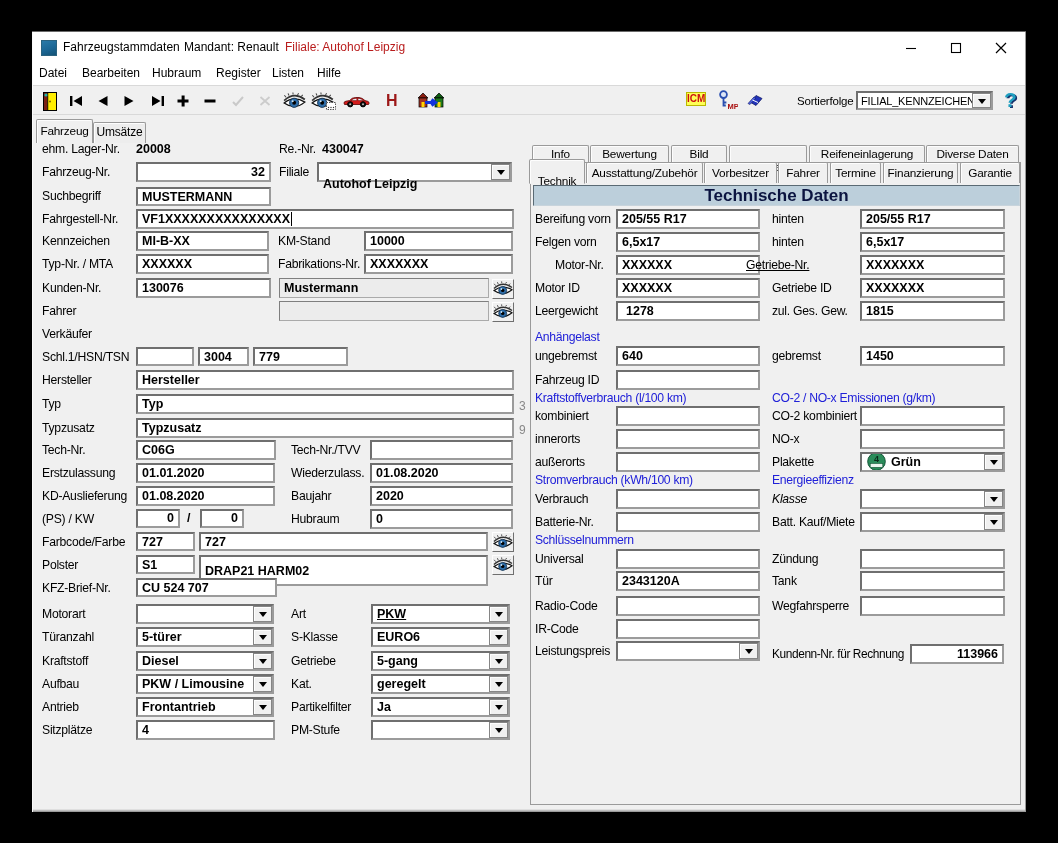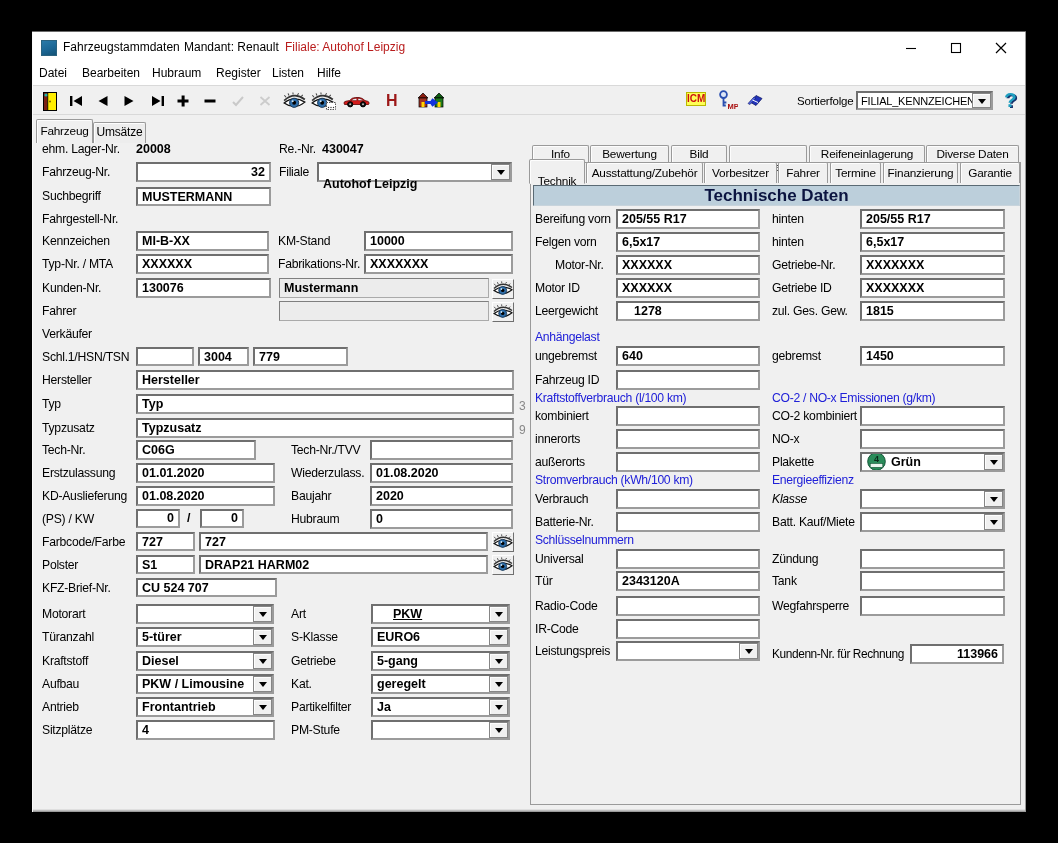--- a/index.html
+++ b/index.html
@@ -154,20 +154,23 @@
       <div class="bv" style="padding-left:4px;margin-top:12px;">Autohof Leipzig</div>
       <div class="cbtn">
         <div class="carr"></div>
       </div>
     </div>
 <div class="lbl" style="left:10px;top:156px;">Suchbegriff</div>
 <div class="box" style="left:104px;top:155px;width:135px;height:19px;">
       <div class="bv" style="padding-left:4px;">MUSTERMANN</div>
     </div>
 <div class="lbl" style="left:10px;top:178.6px;">Fahrgestell-Nr.</div>
+<div class="box" style="left:104px;top:176.6px;width:378px;height:20px;">
+      <div class="bv" style="padding-left:4px;">VF1XXXXXXXXXXXXXXX<span style="display:inline-block;width:1.5px;height:14px;background:#000;margin-left:0.5px;"></span></div>
+    </div>
 <div class="lbl" style="left:10px;top:201.4px;">Kennzeichen</div>
 <div class="box" style="left:104px;top:199.4px;width:133px;height:20px;">
       <div class="bv" style="padding-left:4px;">MI-B-XX</div>
     </div>
 <div class="lbl" style="left:246px;top:201.4px;">KM-Stand</div>
 <div class="box" style="left:332px;top:199.4px;width:149px;height:20px;">
       <div class="bv" style="padding-left:4px;">10000</div>
     </div>
 <div class="lbl" style="left:10px;top:224.2px;">Typ-Nr. / MTA</div>
 <div class="box" style="left:104px;top:222.2px;width:133px;height:20px;">
@@ -227,21 +230,21 @@
 <div class="box" style="left:104px;top:361.5px;width:378px;height:20px;">
       <div class="bv" style="padding-left:4px;">Typ</div>
     </div>
 <div style="position:absolute;left:487px;top:366.5px;font-size:12px;color:#888;">3</div>
 <div class="lbl" style="left:10px;top:388px;">Typzusatz</div>
 <div class="box" style="left:104px;top:386px;width:378px;height:20px;">
       <div class="bv" style="padding-left:4px;">Typzusatz</div>
     </div>
 <div style="position:absolute;left:487px;top:391px;font-size:12px;color:#888;">9</div>
 <div class="lbl" style="left:10px;top:410.4px;">Tech-Nr.</div>
-<div class="box" style="left:104px;top:408.4px;width:120px;height:20px;">
+<div class="box" style="left:104px;top:408.4px;width:140px;height:20px;">
       <div class="bv" style="padding-left:4px;">C06G</div>
     </div>
 <div class="lbl" style="left:259px;top:410.4px;">Tech-Nr./TVV</div>
 <div class="box" style="left:338px;top:408.4px;width:143px;height:20px;">
       <div class="bv" style="padding-left:4px;"></div>
     </div>
 <div class="lbl" style="left:10px;top:432.8px;">Erstzulassung</div>
 <div class="box" style="left:104px;top:430.8px;width:139px;height:20px;">
       <div class="bv" style="padding-left:4px;">01.01.2020</div>
     </div>
@@ -283,21 +286,21 @@
         <path d="M1,9.5 Q9.5,3 19,8.8 Q10,16 1,9.5 Z" fill="#fff" stroke="#111" stroke-width="1.1"></path>
         <circle cx="9.7" cy="9.4" r="4" fill="#2e6da8" stroke="#16324e" stroke-width="0.8"></circle>
         <circle cx="9.7" cy="9.4" r="1.7" fill="#000"></circle>
         <circle cx="8.4" cy="8" r="0.9" fill="#cfe4f2"></circle>
       </svg>
     </div>
 <div class="lbl" style="left:10px;top:525px;">Polster</div>
 <div class="box" style="left:104px;top:523px;width:59px;height:19px;">
       <div class="bv" style="padding-left:4px;">S1</div>
     </div>
-<div class="box" style="left:167px;top:523px;width:289px;height:19px;">
+<div class="box" style="left:167px;top:523px;width:289px;height:31px;">
       <div class="bv" style="padding-left:4px;">DRAP21 HARM02</div>
     </div>
 <div class="ebtn" style="left:460px;top:523px;">
       <svg width="20" height="16" viewBox="0 0 20 16">
         <path d="M1,7.5 Q9.5,-0.5 19,6.5" fill="none" stroke="#333" stroke-width="1.5"></path>
         <path d="M2.6,4.6 L1.2,2.8 M5.2,3 L4.4,1.2 M8.8,2.2 L8.6,0.4 M12.6,2.6 L13.6,1 M15.8,4 L17.2,2.6" stroke="#444" stroke-width="0.9"></path>
         <path d="M1,9.5 Q9.5,3 19,8.8 Q10,16 1,9.5 Z" fill="#fff" stroke="#111" stroke-width="1.1"></path>
         <circle cx="9.7" cy="9.4" r="4" fill="#2e6da8" stroke="#16324e" stroke-width="0.8"></circle>
         <circle cx="9.7" cy="9.4" r="1.7" fill="#000"></circle>
         <circle cx="8.4" cy="8" r="0.9" fill="#cfe4f2"></circle>
@@ -309,21 +312,21 @@
     </div>
 <div class="lbl" style="left:10px;top:574.2px;">Motorart</div>
 <div class="box" style="left:104px;top:572.2px;width:138px;height:20px;">
       <div class="bv" style="padding-left:4px;"></div>
       <div class="cbtn">
         <div class="carr"></div>
       </div>
     </div>
 <div class="lbl" style="left:259px;top:574.2px;">Art</div>
 <div class="box" style="left:339px;top:572.2px;width:139px;height:20px;">
-      <div class="bv" style="padding-left:20px;text-decoration:underline;">PKW</div>
+      <div class="bv" style="padding-left:4px;text-decoration:underline;">PKW</div>
       <div class="cbtn">
         <div class="carr"></div>
       </div>
     </div>
 <div class="lbl" style="left:10px;top:597px;">Türanzahl</div>
 <div class="box" style="left:104px;top:595px;width:138px;height:20px;">
       <div class="bv" style="padding-left:4px;">5-türer</div>
       <div class="cbtn">
         <div class="carr"></div>
       </div>
@@ -443,35 +446,35 @@
       <div class="bv" style="padding-left:4px;">6,5x17</div>
     </div>
 <div class="lbl" style="left:740px;top:202px;">hinten</div>
 <div class="box" style="left:828px;top:200px;width:145px;height:20px;">
       <div class="bv" style="padding-left:4px;">6,5x17</div>
     </div>
 <div class="lbl" style="left:503px;top:225px;margin-left:20px;">Motor-Nr.</div>
 <div class="box" style="left:584px;top:223px;width:144px;height:20px;">
       <div class="bv" style="padding-left:4px;">XXXXXX</div>
     </div>
-<div class="lbl" style="left:740px;top:225px;">Getriebe-Nr.</div>
+<div class="lbl" style="left:714px;top:225px;text-decoration:underline;">Getriebe-Nr.</div>
 <div class="box" style="left:828px;top:223px;width:145px;height:20px;">
       <div class="bv" style="padding-left:4px;">XXXXXXX</div>
     </div>
 <div class="lbl" style="left:503px;top:248px;">Motor ID</div>
 <div class="box" style="left:584px;top:246px;width:144px;height:20px;">
       <div class="bv" style="padding-left:4px;">XXXXXX</div>
     </div>
 <div class="lbl" style="left:740px;top:248px;">Getriebe ID</div>
 <div class="box" style="left:828px;top:246px;width:145px;height:20px;">
       <div class="bv" style="padding-left:4px;">XXXXXXX</div>
     </div>
 <div class="lbl" style="left:503px;top:271px;">Leergewicht</div>
 <div class="box" style="left:584px;top:269px;width:144px;height:20px;">
-      <div class="bv" style="padding-left:16px;">1278</div>
+      <div class="bv" style="padding-left:8px;">1278</div>
     </div>
 <div class="lbl" style="left:740px;top:271px;">zul. Ges. Gew.</div>
 <div class="box" style="left:828px;top:269px;width:145px;height:20px;">
       <div class="bv" style="padding-left:4px;">1815</div>
     </div>
 <div class="blbl" style="left:503px;top:297px;">Anhängelast</div>
 <div class="lbl" style="left:503px;top:316px;">ungebremst</div>
 <div class="box" style="left:584px;top:314px;width:144px;height:20px;">
       <div class="bv" style="padding-left:4px;">640</div>
     </div>

